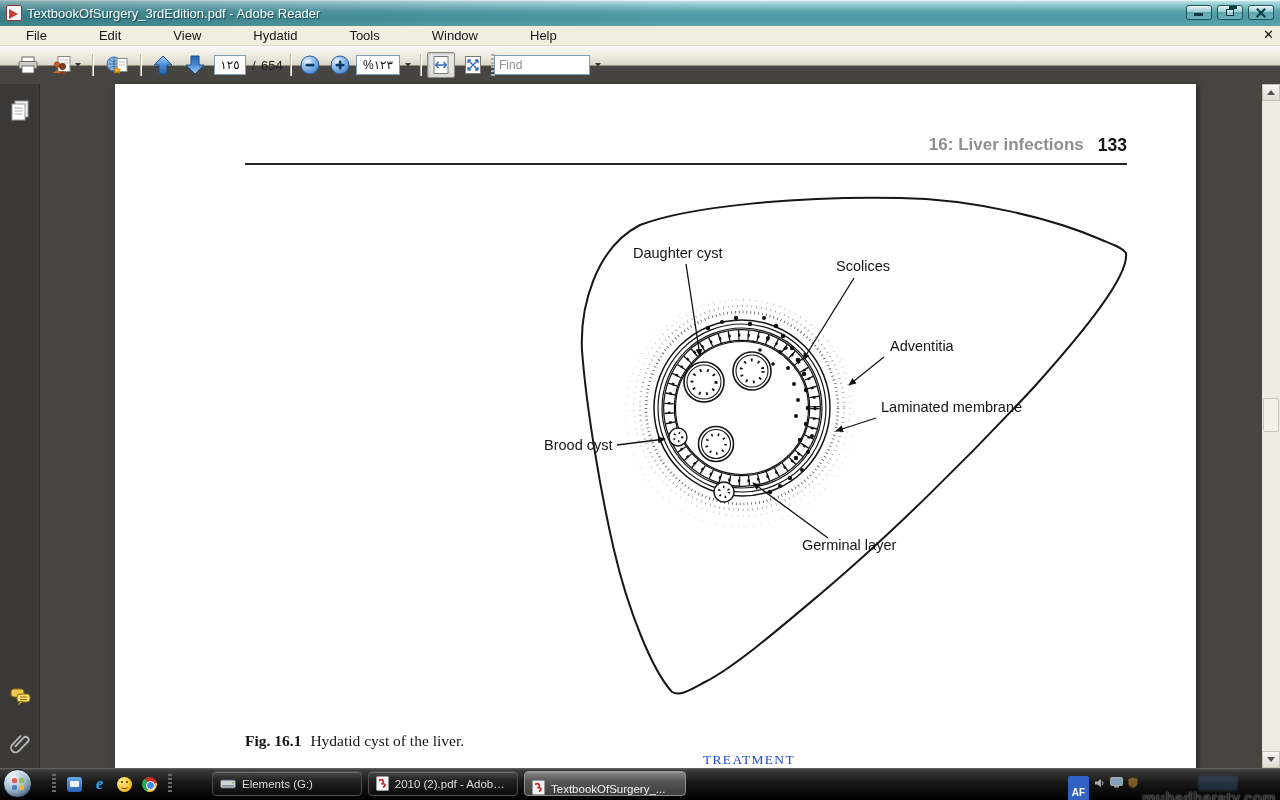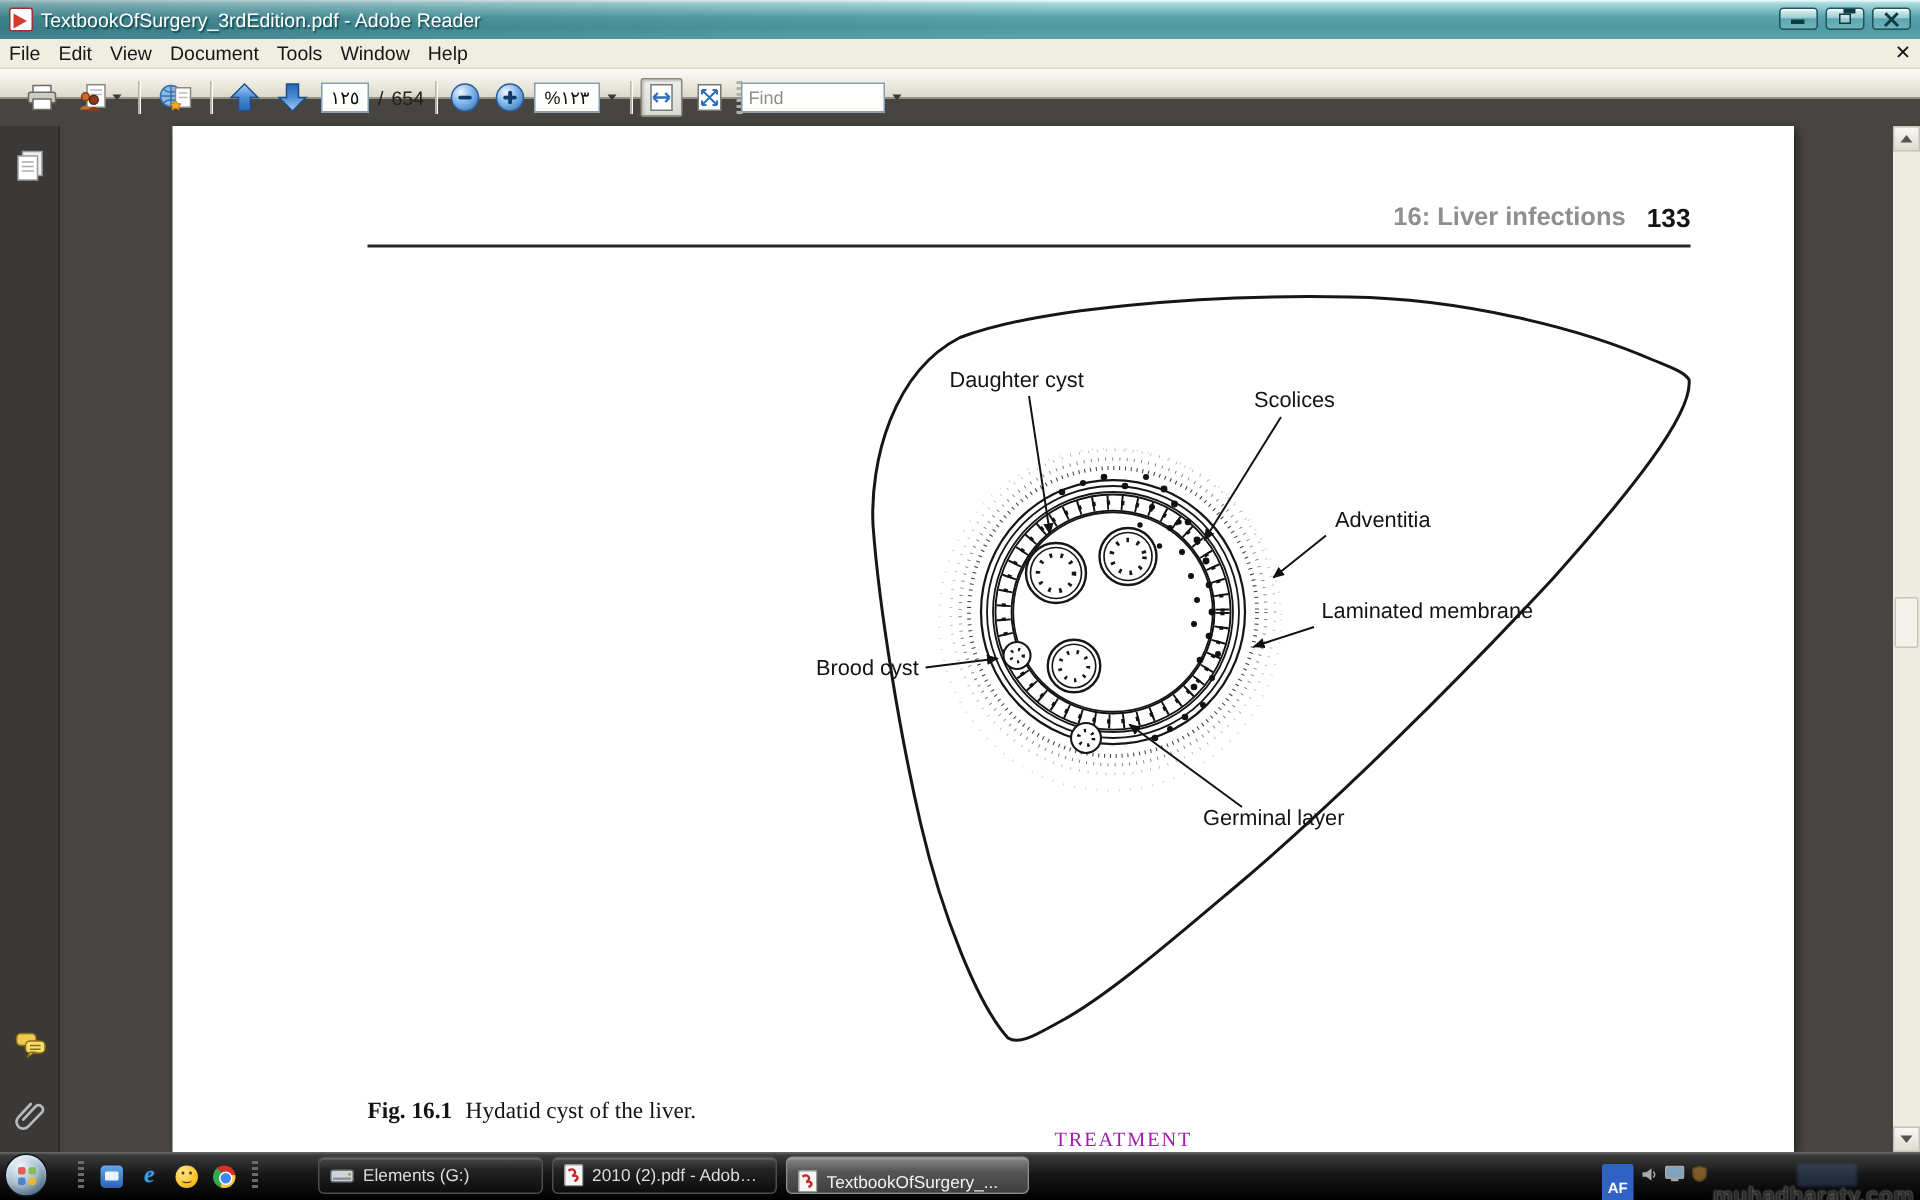--- a/index.html
+++ b/index.html
@@ -24,21 +24,21 @@
     box-shadow:inset 0 1px 0 rgba(255,255,255,.8); position:relative; cursor:pointer; }
   .g-min { position:absolute; left:7px; bottom:3px; width:9px; height:3px; background:#0d3b42; }
   .g-res { position:absolute; left:8px; top:3px; width:8px; height:7px; border:1.5px solid #0d3b42; background:rgba(255,255,255,.4); }
   .g-res::before { content:""; position:absolute; left:2px; top:-4px; width:8px; height:3px; background:#0d3b42; }
   .g-x1,.g-x2 { position:absolute; left:6px; top:6px; width:12px; height:2.4px; background:#0d3b42; }
   .g-x1 { transform:rotate(45deg);} .g-x2 { transform:rotate(-45deg);}
 
   
   .menubar { position:absolute; left:0; top:26px; width:1280px; height:20px; background:#f0ede1;
     border-bottom:1px solid #ddd9ca; display:flex; align-items:center; font-size:13px; color:#161616; }
-  .mitem { padding:0 6px; line-height:20px; cursor:default;text-align:right; }
+  .mitem { padding:0 26px; line-height:20px; cursor:default;text-align:right; }
   .menu-close { position:absolute; right:6px; top:1px; font-size:13px; font-weight:bold; color:#111; cursor:pointer; }
 
   
   .toolbar { position:absolute; left:0; top:46px; width:1280px; height:20px;
     background:linear-gradient(180deg,#fbfaf7,#eceadf 55%,#dbd7ca);
     border-bottom:1px solid #96927f; }
   .tbtn { position:absolute; top:6px; height:26px; display:flex; align-items:center; justify-content:center;
     border:1px solid transparent; border-radius:2px; cursor:pointer; }
   .tbtn.pressed { border:1px solid #8d897c; background:linear-gradient(#eef0ee,#d9dcd6);
     box-shadow:inset 1px 1px 2px rgba(0,0,0,.22); }
@@ -72,21 +72,21 @@
   .pg-num { color:#141414; font-size:17.5px; }
   .pg-rule { position:absolute; left:130px; top:79px; width:882px; height:2px; background:#262626; }
 
   .fig-wrap { position:absolute; left:425px; top:106px; width:600px; height:520px; }
   .fig-caption { position:absolute; left:130px; top:600px; font-family:"Liberation Serif",serif;
     font-size:15.5px; color:#141414;margin-top:48px; }
   .fig-caption b { margin-right:9px; }
   .body-left { position:absolute; left:130px; top:666px; font-family:"Liberation Serif",serif;
     font-size:16px; color:#1b1b1b; white-space:nowrap; }
   .body-right { position:absolute; left:588px; top:668px; font-family:"Liberation Serif",serif;
-    font-size:13.5px; letter-spacing:1.3px; color:#a21caf; }
+    font-size:13.5px; letter-spacing:1.3px; color:#1d4ed8; }
 
   
   .vscroll { position:absolute; right:0; top:0; width:18px; height:684px; background:#edebe2; }
   .sc-btn { position:absolute; left:0; width:18px; height:17px; border:1px solid #c6c2b4;
     background:linear-gradient(#f8f7f3,#dedbd2); display:flex; align-items:center; justify-content:center; cursor:pointer; }
   .tri-up { width:0; height:0; border-left:4px solid transparent; border-right:4px solid transparent; border-bottom:5px solid #55534b; }
   .tri-dn { width:0; height:0; border-left:4px solid transparent; border-right:4px solid transparent; border-top:5px solid #55534b; }
   .sc-thumb { position:absolute; left:1px; top:314px; width:16px; height:34px; background:#f3f1ea;
     border:1px solid #c9c5b8; border-radius:2px; cursor:grab; }
 
@@ -163,21 +163,21 @@
           <span class="g-x1"></span>
           <span class="g-x2"></span>
         </div>
     </div>
   </div>
 
   <div class="menubar">
     <span class="mitem">File</span>
     <span class="mitem">Edit</span>
     <span class="mitem">View</span>
-    <span class="mitem">Document</span>
+    <span class="mitem">Hydatid</span>
     <span class="mitem">Tools</span>
     <span class="mitem">Window</span>
     <span class="mitem">Help</span>
     <span class="menu-close">✕</span>
   </div>
 
   <div class="toolbar">
     <div class="tbtn" style="left:12px;width:32px">
       <svg width="20" height="18">
         <rect x="4" y="1" width="12" height="5" fill="#fff" stroke="#6b6b66"></rect>

